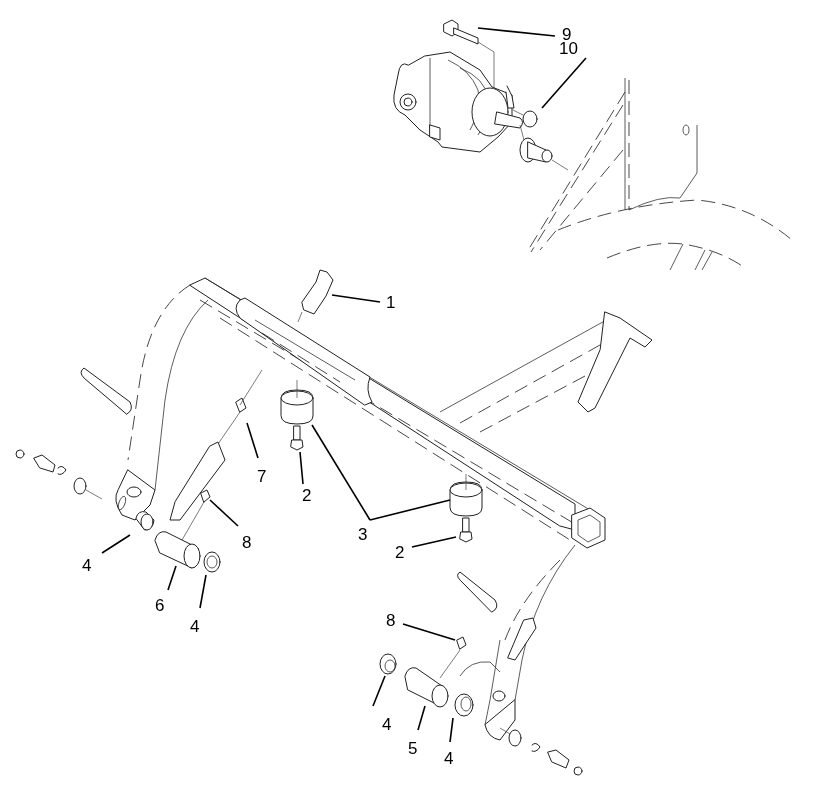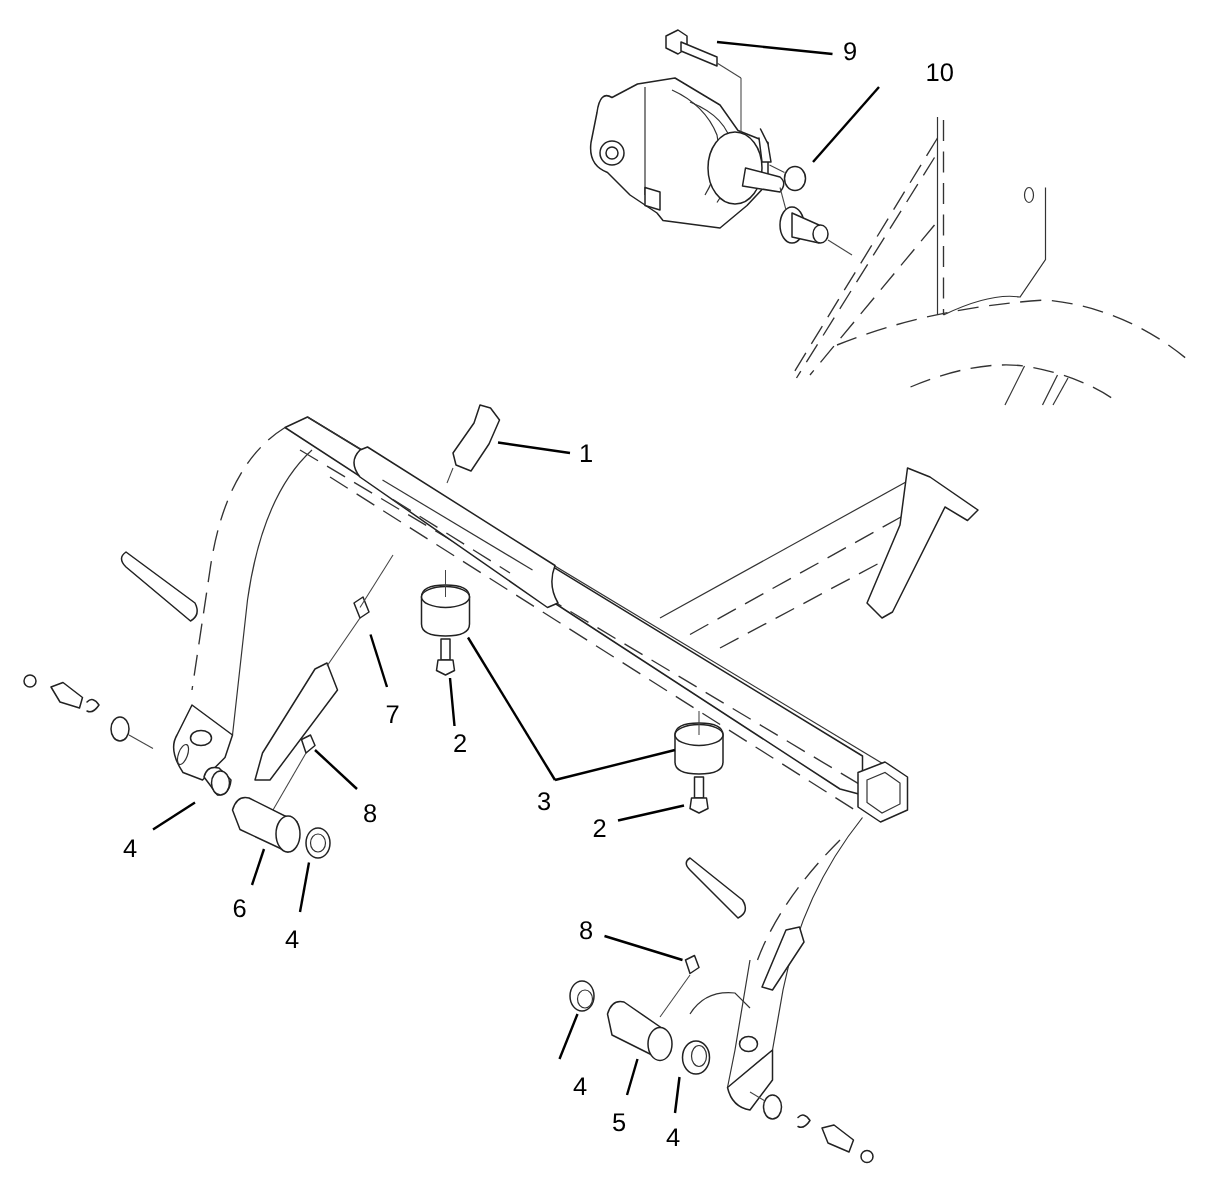--- a/index.html
+++ b/index.html
@@ -195,13 +195,13 @@
 <div class="callout" style="left:82px;top:557px;">4</div>
 <div class="callout" style="left:190px;top:618px;">4</div>
 <div class="callout" style="left:382px;top:716px;">4</div>
 <div class="callout" style="left:444px;top:750px;">4</div>
 <div class="callout" style="left:408px;top:740px;">5</div>
 <div class="callout" style="left:155px;top:597px;">6</div>
 <div class="callout" style="left:257px;top:468px;">7</div>
 <div class="callout" style="left:242px;top:534px;">8</div>
 <div class="callout" style="left:386px;top:612px;">8</div>
 <div class="callout" style="left:562px;top:26px;">9</div>
-<div class="callout" style="left:617px;top:40px;">10</div>
+<div class="callout" style="left:559px;top:40px;">10</div>
 
 </body></html>

